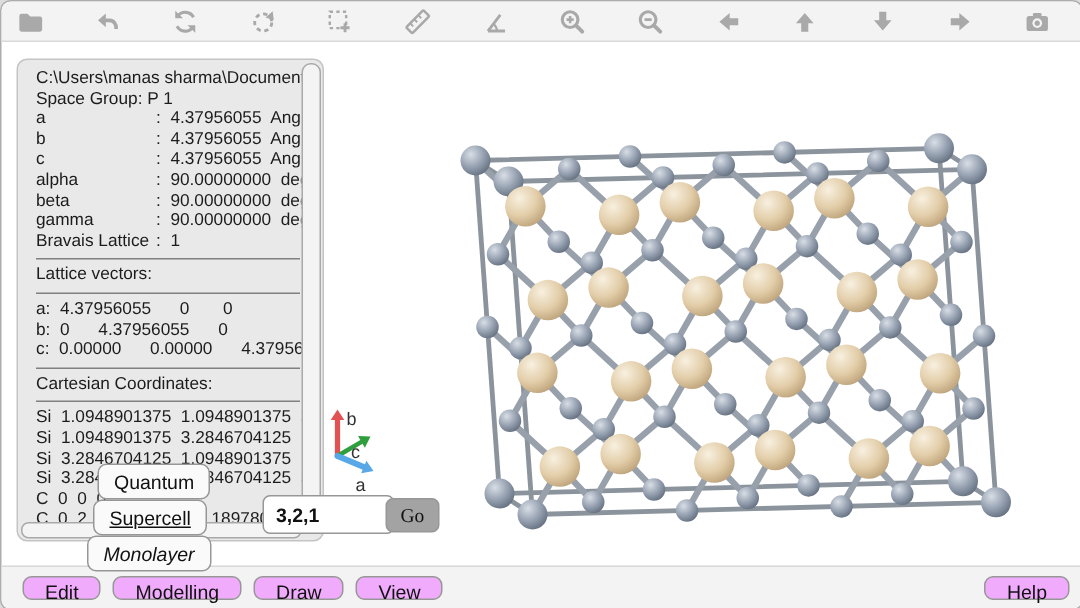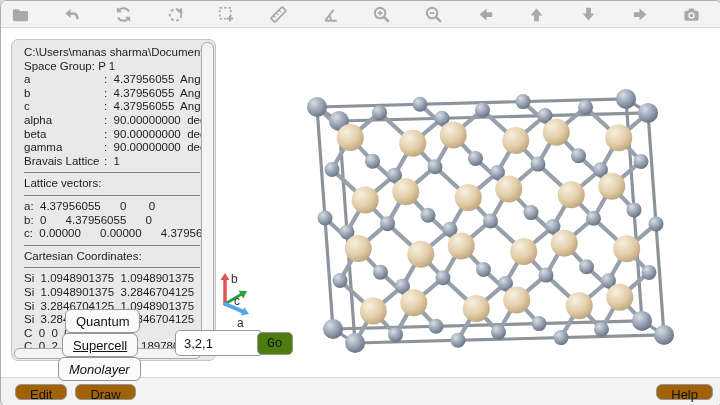--- a/index.html
+++ b/index.html
@@ -27,29 +27,29 @@
   
   .popup-btn{position:absolute;background:#fafafa;border:1px solid #979797;border-radius:6px;
     font-family:"Liberation Sans",sans-serif;font-size:13px;color:#111;height:24px;
     padding:2px 10px;z-index:5;cursor:pointer;white-space:nowrap;}
   .popup-btn.i0{left:64px;top:308px;}
   .popup-btn.i1{left:61px;top:332px;text-decoration:underline;}
   .popup-btn.i2{left:57px;top:356px;font-style:italic;}
   
   .supercell-input{position:absolute;left:174px;top:329px;width:70px;height:24px;z-index:5;
     border:1px solid #979797;border-radius:5px;font-family:"Liberation Sans",sans-serif;
-    font-size:13px;color:#111;padding:0 8px;background:#fff;}
-  .go-btn{position:absolute;left:256px;top:331px;height:23px;z-index:5;background:#4d7c0f;
-    border:1px solid #979797;border-radius:5px;font-family:Liberation Mono, monospace;
+    font-size:13px;color:#111;padding:0 8px;background:#fff;font-weight:bold;}
+  .go-btn{position:absolute;left:256px;top:331px;height:23px;z-index:5;background:#a3a3a3;
+    border:1px solid #979797;border-radius:5px;font-family:Liberation Serif, serif;
     font-size:13px;color:#111;padding:1px 9px;cursor:pointer;}
   
   .menubar{position:absolute;left:0;right:0;bottom:0;height:28px;background:#f3f3f3;
     border-top:1px solid #d9d9d9;display:flex;align-items:center;z-index:3;padding:0 6px;}
   .menu-left{display:flex;align-items:center;}
-  .menu-btn{background:#a16207;border:1px solid #979797;border-radius:6px;
+  .menu-btn{background:#f0abfc;border:1px solid #979797;border-radius:6px;
     font-family:"Liberation Sans",sans-serif;font-size:13px;color:#111;height:16px;
     padding:2px 14px;margin-left:8px;cursor:pointer;white-space:nowrap;}
   .menu-btn.help{margin-left:auto;margin-right:2px;}
 </style>
 </head>
 <body>
 
 <div class="window">
 
   <svg id="scene" width="720" height="405" viewBox="0 0 720 405">
@@ -362,17 +362,19 @@
       <button class="popup-btn i1">Supercell</button>
       <button class="popup-btn i2">Monolayer</button>
     </div>
 
   <input class="supercell-input" value="3,2,1" style="">
   <button class="go-btn">Go</button>
 
   <div class="menubar">
     <div class="menu-left" id="menu-left">
         <button class="menu-btn">Edit</button>
+        <button class="menu-btn">Modelling</button>
         <button class="menu-btn">Draw</button>
+        <button class="menu-btn">View</button>
       </div>
     <button class="menu-btn help">Help</button>
   </div>
 </div>
 
 </body></html>

